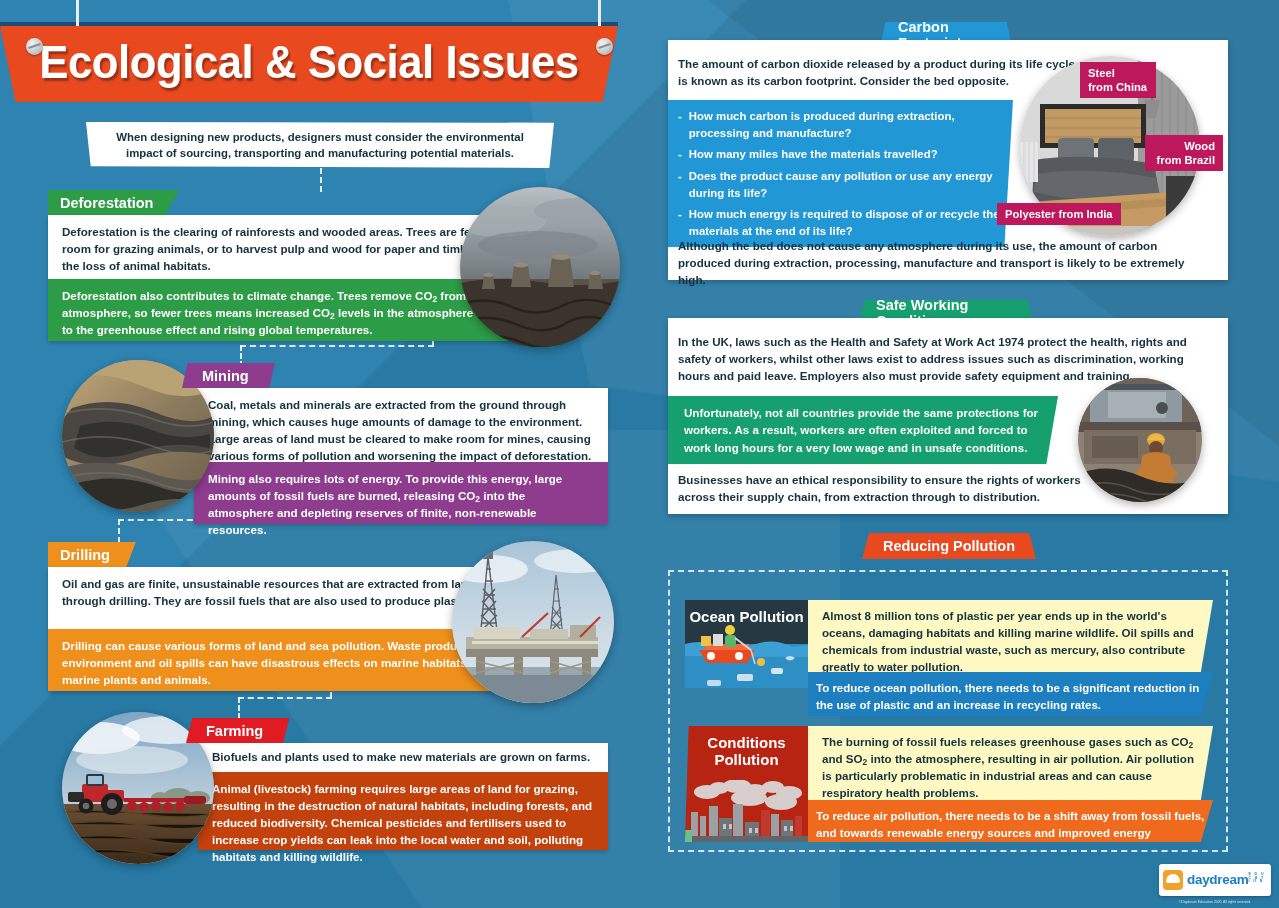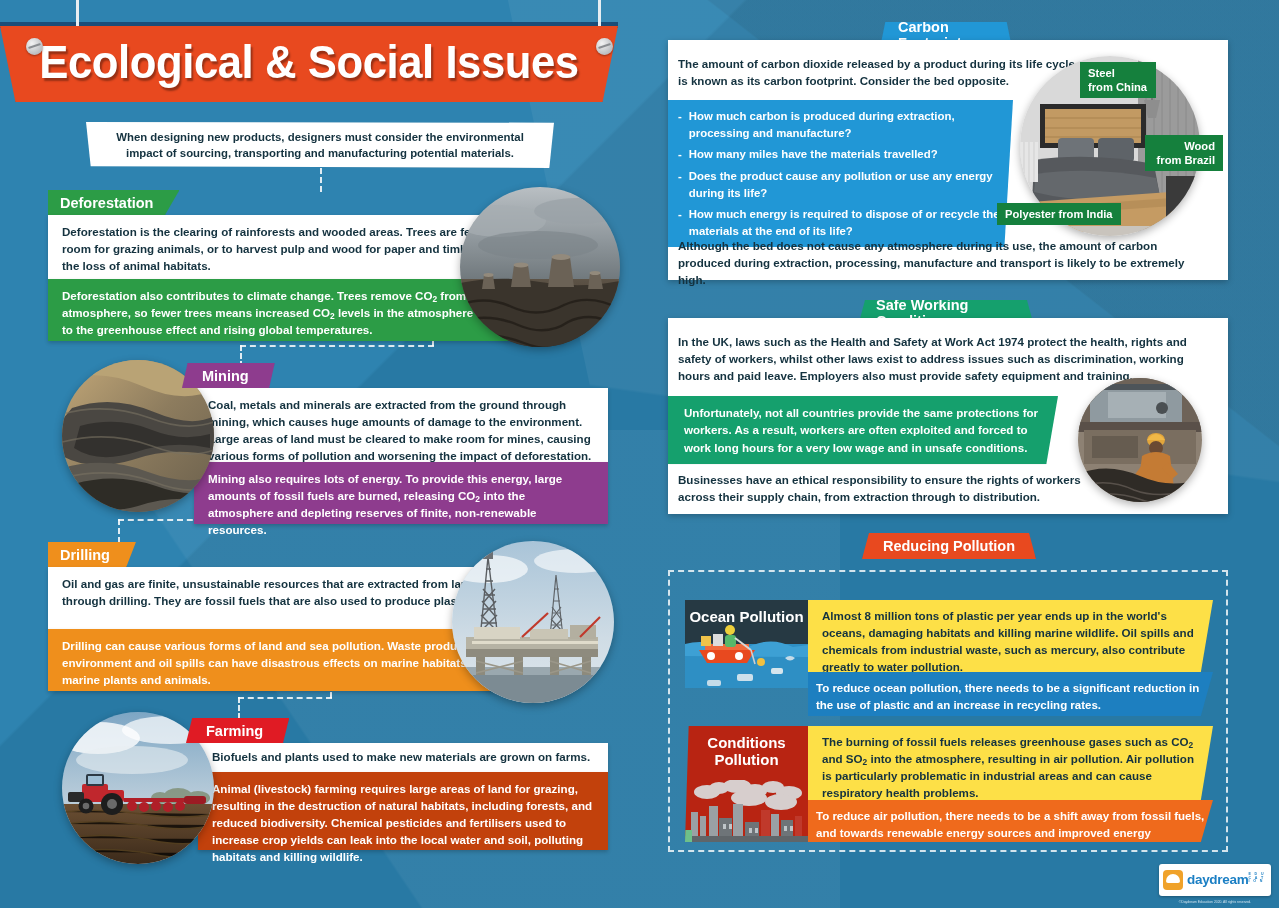--- a/index.html
+++ b/index.html
@@ -122,21 +122,21 @@
     position:absolute; background:#2197d6; color:#fff;
     font-size:11.4px; line-height:1.46; font-weight:bold;
     padding:8px 12px 8px 10px;
     clip-path: polygon(0 0, 100% 0, 97.5% 100%, 0 100%);
   }
   .bullets div { display:flex; gap:7px; margin-bottom:5px; }
   .bullets div:last-child { margin-bottom:0; }
   .bullets .dash { flex:0 0 auto; }
 
   .imglabel {
-    position:absolute; background:#15803d; color:#fff;
+    position:absolute; background:#be185d; color:#fff;
     font-weight:bold; font-size:11.2px; line-height:1.25;
     padding:4px 8px; white-space:pre-line;
   }
 
   .green-slab {
     position:absolute; background:#15a06d; color:#fff;
     font-size:11.6px; line-height:1.5; font-weight:600;
     padding:8px 16px;
     clip-path: polygon(0 0, 100% 0, 97% 100%, 0 100%);
     box-shadow:0 2px 4px rgba(0,0,0,0.18);
@@ -154,21 +154,21 @@
     font-size:12px; font-weight:600; color:#14323f;
   }
 
   .pol-row { position:absolute; }
   .pol-badge {
     position:absolute; left:0; top:0; color:#fff;
     font-weight:bold; font-size:15px; text-align:center;
     line-height:1.12; padding-top:9px;
   }
   .pol-main {
-    position:absolute; background:#fde047;
+    position:absolute; background:#fef9c3;
     font-size:11.6px; line-height:1.46; color:#14323f; font-weight:600;
     padding:8px 14px;
   }
   .pol-foot {
     position:absolute; color:#fff;
     font-size:11.5px; line-height:1.45; font-weight:600;
     padding:8px 8px;
   }
 
   

